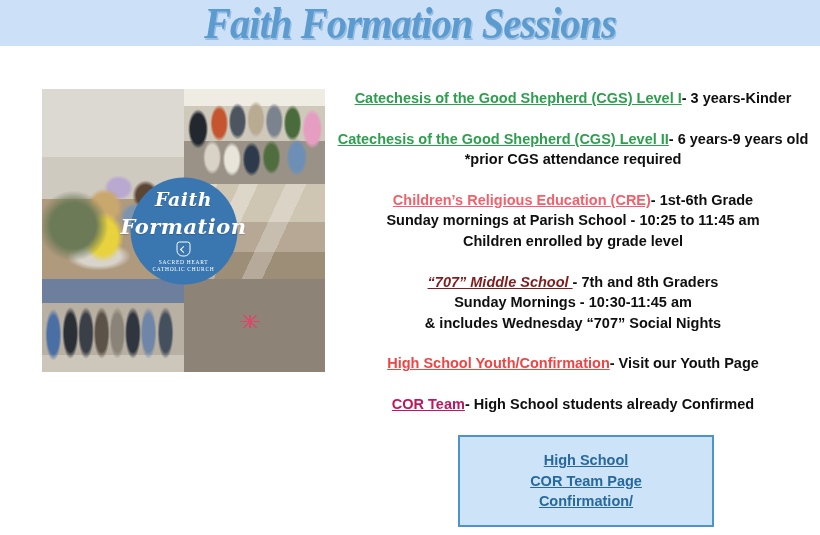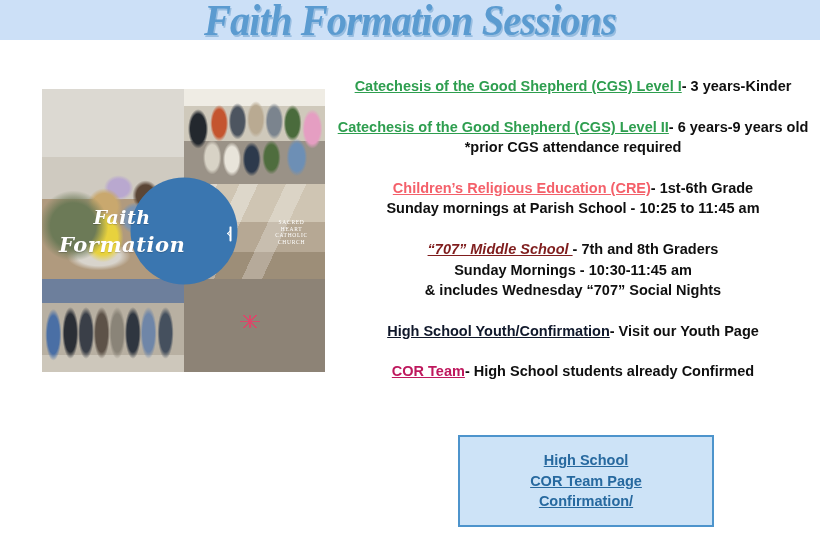--- a/index.html
+++ b/index.html
@@ -14,21 +14,21 @@
     overflow: hidden;
     position: relative;
   }
 
   
   .banner {
     position: absolute;
     left: 0;
     top: 0;
     width: 820px;
-    height: 40px;
+    height: 46px;
     background: #cce0f7;
     display: flex;
     align-items: center;
     justify-content: center;
     overflow: hidden;
   }
   .banner-title {
     font-family: "Liberation Serif", serif;
     font-style: italic;
     font-weight: bold;
@@ -134,26 +134,25 @@
   .badge {
     position: absolute;
     left: 50%;
     top: 50%;
     transform: translate(-50%, -50%);
     width: 107px;
     height: 107px;
     border-radius: 50%;
     background: #3a76b0;
     display: flex;
-    flex-direction: row;
+    flex-direction: column;
     align-items: center;
     justify-content: center;
     color: #ffffff;
     text-align: center;
-    gap: 44px;
   }
   .badge-script {
     font-family: "DejaVu Serif", serif;
     font-style: italic;
     font-weight: bold;
     font-size: 19px;
     line-height: 19px;
     letter-spacing: 0.5px;
     text-shadow: 0 1px 1px rgba(0,0,0,0.18);
   }
@@ -179,39 +178,39 @@
     font-size: 5.5px;
     line-height: 6.5px;
     letter-spacing: 0.7px;
     margin-top: 2px;
   }
 
   
   .content {
     position: absolute;
     left: 330px;
-    top: 76px;
+    top: 88px;
     width: 486px;
     text-align: center;
     font-size: 14.5px;
     line-height: 20.6px;
     font-weight: bold;
     color: #0f0f0f;
   }
   .block { margin-bottom: 20px; }
   .line { white-space: nowrap; }
   a.lnk {
     text-decoration: underline;
     text-underline-offset: 1px;
     cursor: pointer;
   }
   .green  { color: #2e9e4f; }
   .red    { color: #f4606a; }
   .purple { color: #7f1d1d; }
-  .orange { color: #0f172a; }
+  .orange { color: #ef4444; }
   .blue   { color: #be185d; margin-top: 12px; }
   .it { font-style: italic; }
 
   
   .cta {
     position: absolute;
     left: 458px;
     top: 435px;
     width: 256px;
     height: 92px;
@@ -269,20 +268,21 @@
   </div>
 
   <div class="block">
     <div class="line"><a class="lnk green"> Catechesis of the Good Shepherd (CGS) Level II</a><span>-  6 years-9 years old</span></div>
     <div class="line">*prior CGS attendance required</div>
   </div>
 
   <div class="block">
     <div class="line"><a class="lnk red">Children’s Religious Education (CRE)</a><span>- 1st-6th Grade</span></div>
     <div class="line">Sunday mornings at Parish School -  10:25 to 11:45 am</div>
+    <div class="line">Children enrolled by grade level</div>
   </div>
 
   <div class="block">
     <div class="line"><a class="lnk purple it">“707” Middle School </a><span>- 7th and 8th Graders</span></div>
     <div class="line">Sunday Mornings - 10:30-11:45 am</div>
     <div class="line">&amp; includes Wednesday “707” Social Nights</div>
   </div>
 
   <div class="block">
     <div class="line"><a class="lnk orange">High School Youth/Confirmation</a><span>- Visit our Youth Page</span></div>

